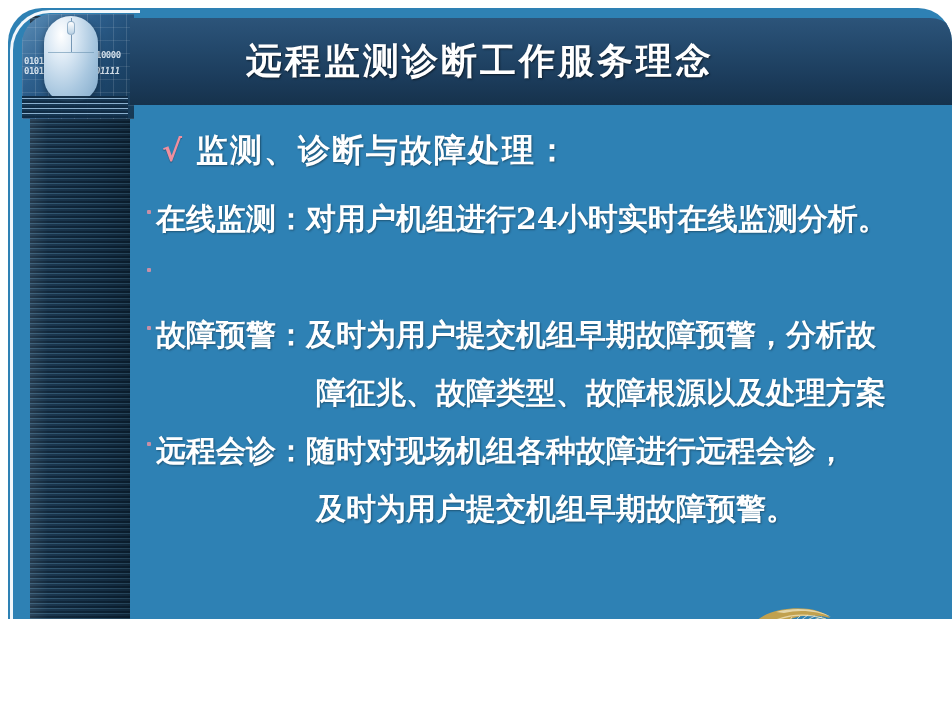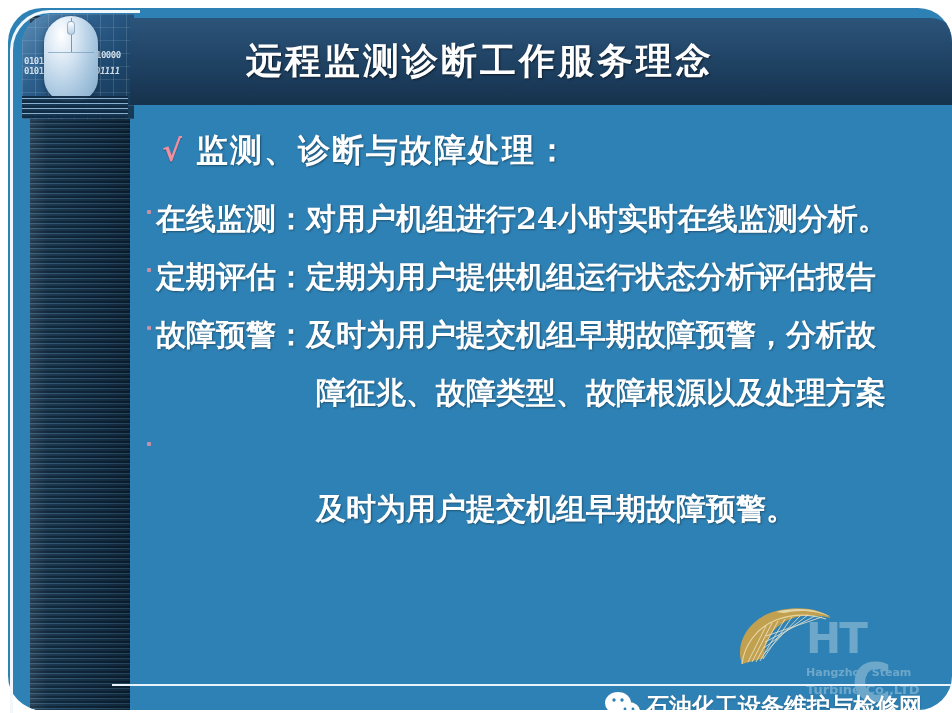--- a/index.html
+++ b/index.html
@@ -8,21 +8,21 @@
     width: 952px;
     height: 713px;
     overflow: hidden;
     background: #ffffff;
     font-family: "DejaVu Sans", "Liberation Sans", sans-serif;
   }
 
   #slide {
     position: relative;
     width: 952px;
-    height: 713px;
+    height: 619px;
     background: #ffffff;
     overflow: hidden;
     padding-left: 37px;
   }
 
   
   .canvas-bg {
     position: absolute;
     left: 8px;
     top: 8px;
@@ -406,41 +406,41 @@
           <span class="bullet-dot">
               <i></i>
             </span>
           <span class="line-text">在线监测：对用户机组进行24小时实时在线监测分析。</span>
         </div>
 
         <div class="bullet-line">
           <span class="bullet-dot">
               <i></i>
             </span>
-          <span class="line-text">定期评估：定期为用户提供机组运行状态分析评估报告</span>
         </div>
 
         <div class="bullet-line">
           <span class="bullet-dot">
               <i></i>
             </span>
           <span class="line-text">故障预警：及时为用户提交机组早期故障预警，分析故</span>
         </div>
 
         <div class="bullet-line">
           <span class="bullet-dot empty">
               <i></i>
             </span>
           <span class="line-text indent">障征兆、故障类型、故障根源以及处理方案</span>
         </div>
 
         <div class="bullet-line">
           <span class="bullet-dot">
               <i></i>
             </span>
+          <span class="line-text">远程会诊：随时对现场机组各种故障进行远程会诊，</span>
         </div>
 
         <div class="bullet-line">
           <span class="bullet-dot empty">
               <i></i>
             </span>
           <span class="line-text indent">及时为用户提交机组早期故障预警。</span>
         </div>
 
       </div>

